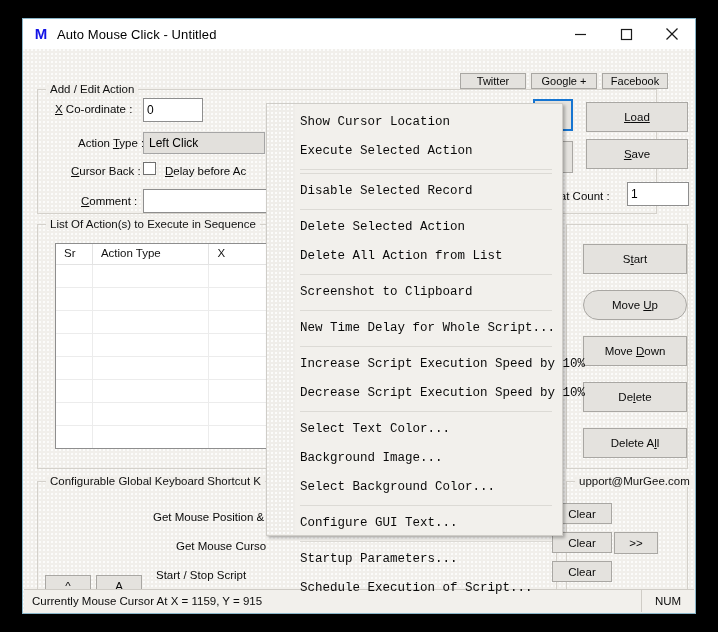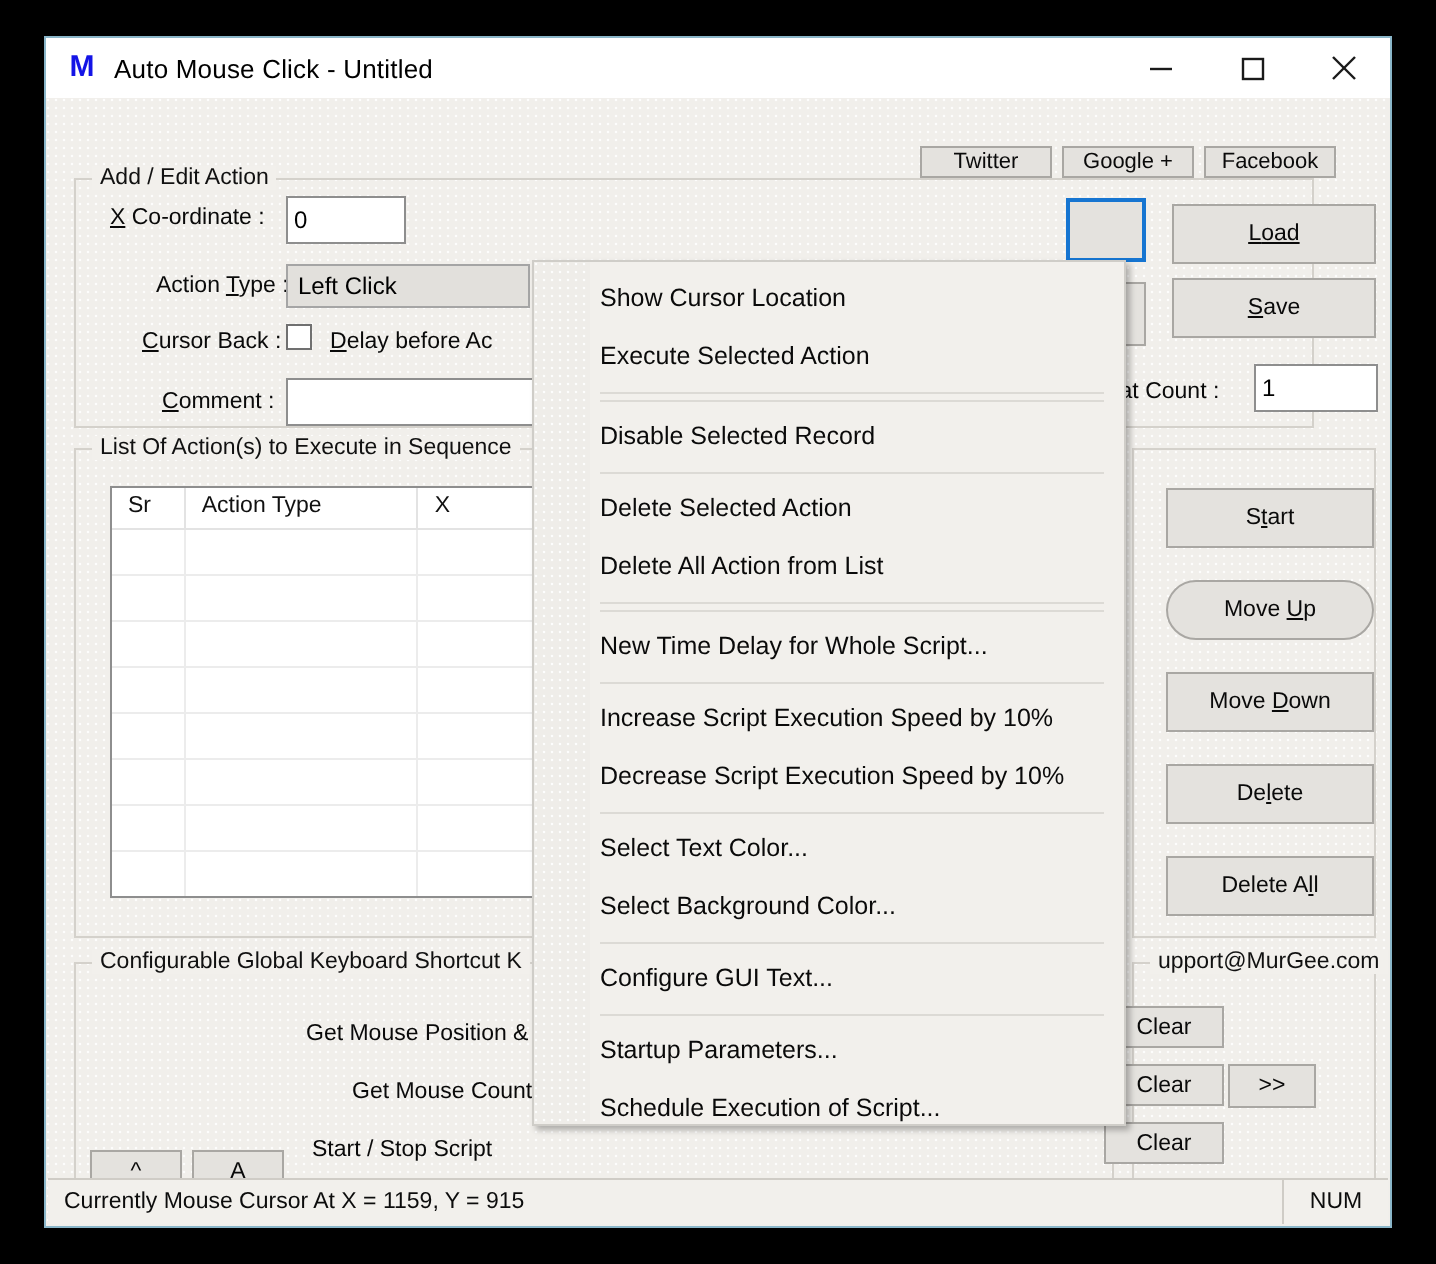--- a/index.html
+++ b/index.html
@@ -137,27 +137,28 @@
   .statusbar .s-left { padding-left: 8px; flex: 1; }
   .statusbar .s-num {
     width: 52px; text-align: center;
     border-left: 1px solid #cfccc6;
     height: 100%; display: flex; align-items: center; justify-content: center;
   }
 
   
   .ctxmenu {
     position: absolute;
-    left: 243px; top: 81px;
+    left: 243px; top: 54px;
     width: 297px; height: 433px;
     background: #f2f0ec;
     border: 1px solid #cfcdc8;
     box-shadow: 2px 2px 3px rgba(0,0,0,0.28);
     box-sizing: border-box;
     z-index: 50;
+    font-family: Liberation Mono, monospace;
   }
   .ctx-gutter {
     position: absolute; left: 0; top: 0; bottom: 0; width: 28px;
     background:
       radial-gradient(circle at 1px 1px, rgba(255,255,255,0.9) 0.7px, rgba(0,0,0,0) 0.8px) 0 0 / 4px 4px,
       #efedE9;
   }
   .ctx-inner { position: relative; padding: 4px 0; }
   .mi {
     height: 29px; line-height: 29px;
@@ -320,21 +321,21 @@
       </div>
       <div class="btn" style="left:560px; top:379px; width:104px; height:30px;">
         <span>Delete A<u>l</u>l</span>
       </div>
 
       <div class="group" style="left:14px; top:432px; width:520px; height:122px;">
         <span class="legend">Configurable Global Keyboard Shortcut K</span>
       </div>
 
       <div class="lbl" style="left:130px; top:462px;">Get Mouse Position &amp; A</div>
-      <div class="lbl" style="left:153px; top:491px;">Get Mouse Count</div>
+      <div class="lbl" style="left:153px; top:491px;">Get Mouse Curso</div>
       <div class="lbl" style="left:133px; top:520px;">Start / Stop Script</div>
 
       <div class="btn" style="left:22px; top:526px; width:46px; height:22px;">^</div>
       <div class="btn" style="left:73px; top:526px; width:46px; height:22px;">A</div>
 
       <div class="group" style="left:543px; top:432px; width:122px; height:122px;">
         <span class="legend">upport@MurGee.com</span>
       </div>
 
       <div class="btn" style="left:529px; top:454px; width:60px; height:21px;">Clear</div>
@@ -347,27 +348,29 @@
         <div class="ctx-inner" id="ctx-items">
             <div class="mi">Show Cursor Location</div>
             <div class="mi">Execute Selected Action</div>
             <div class="msep"></div>
             <div class="msep"></div>
             <div class="mi">Disable Selected Record</div>
             <div class="msep"></div>
             <div class="mi">Delete Selected Action</div>
             <div class="mi">Delete All Action from List</div>
             <div class="msep"></div>
+            <div class="mi">Screenshot to Clipboard</div>
             <div class="msep"></div>
             <div class="mi">New Time Delay for Whole Script...</div>
             <div class="msep"></div>
             <div class="mi">Increase Script Execution Speed by 10%</div>
             <div class="mi">Decrease Script Execution Speed by 10%</div>
             <div class="msep"></div>
             <div class="mi">Select Text Color...</div>
+            <div class="mi">Background Image...</div>
             <div class="mi">Select Background Color...</div>
             <div class="msep"></div>
             <div class="mi">Configure GUI Text...</div>
             <div class="msep"></div>
             <div class="mi">Startup Parameters...</div>
             <div class="mi">Schedule Execution of Script...</div>
           </div>
       </div>
 
       <div class="statusbar">

